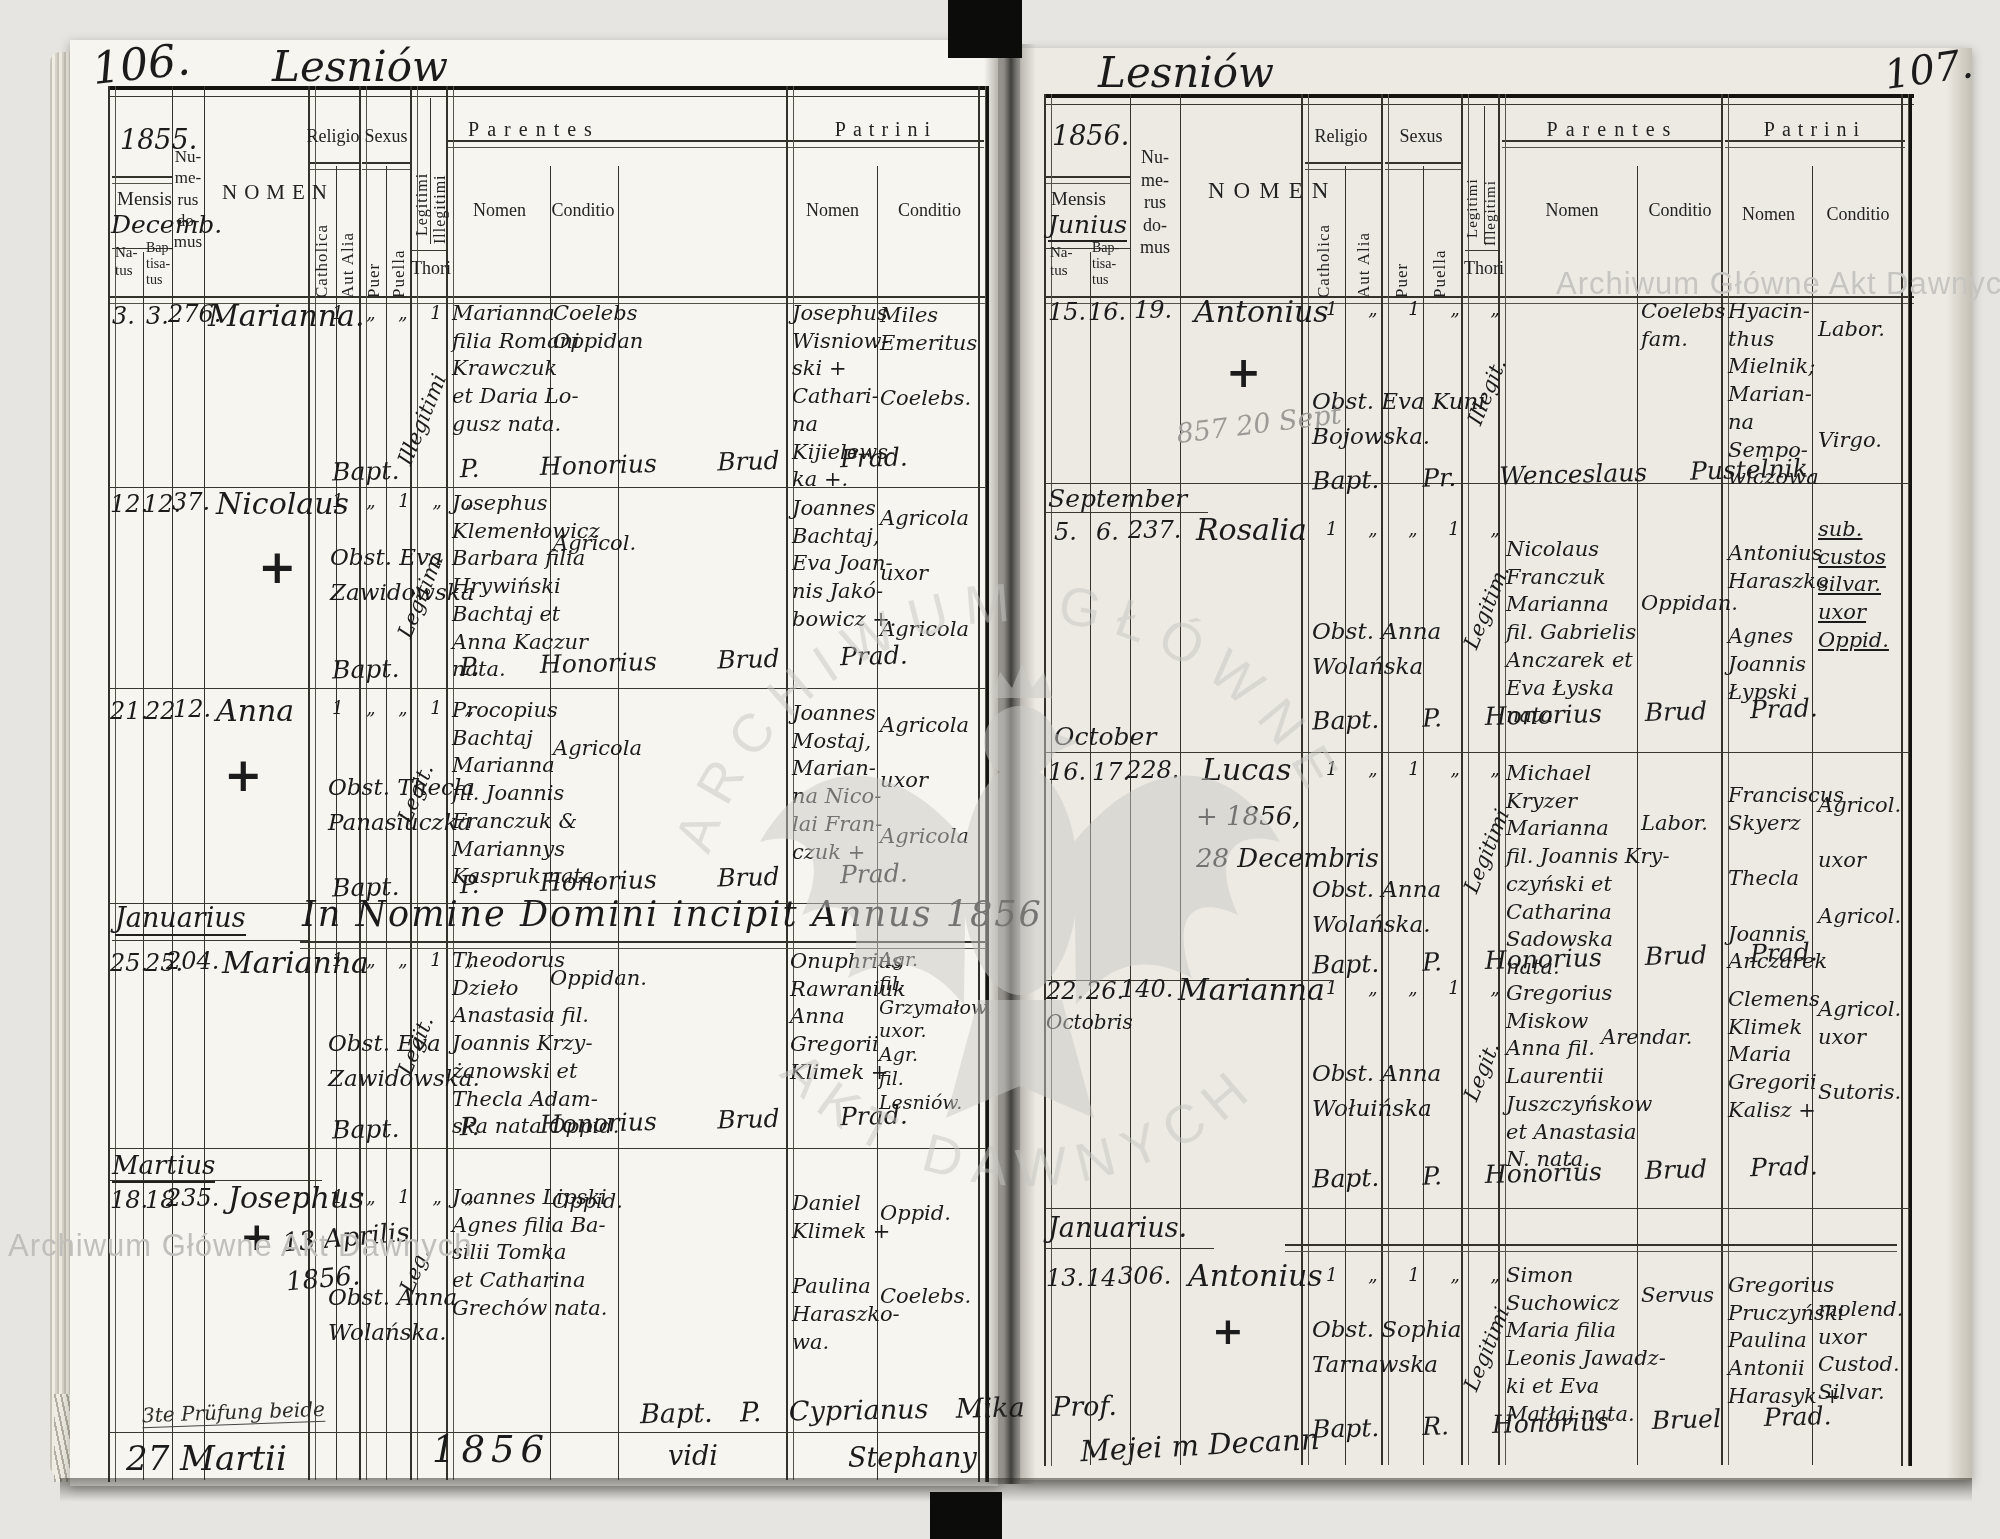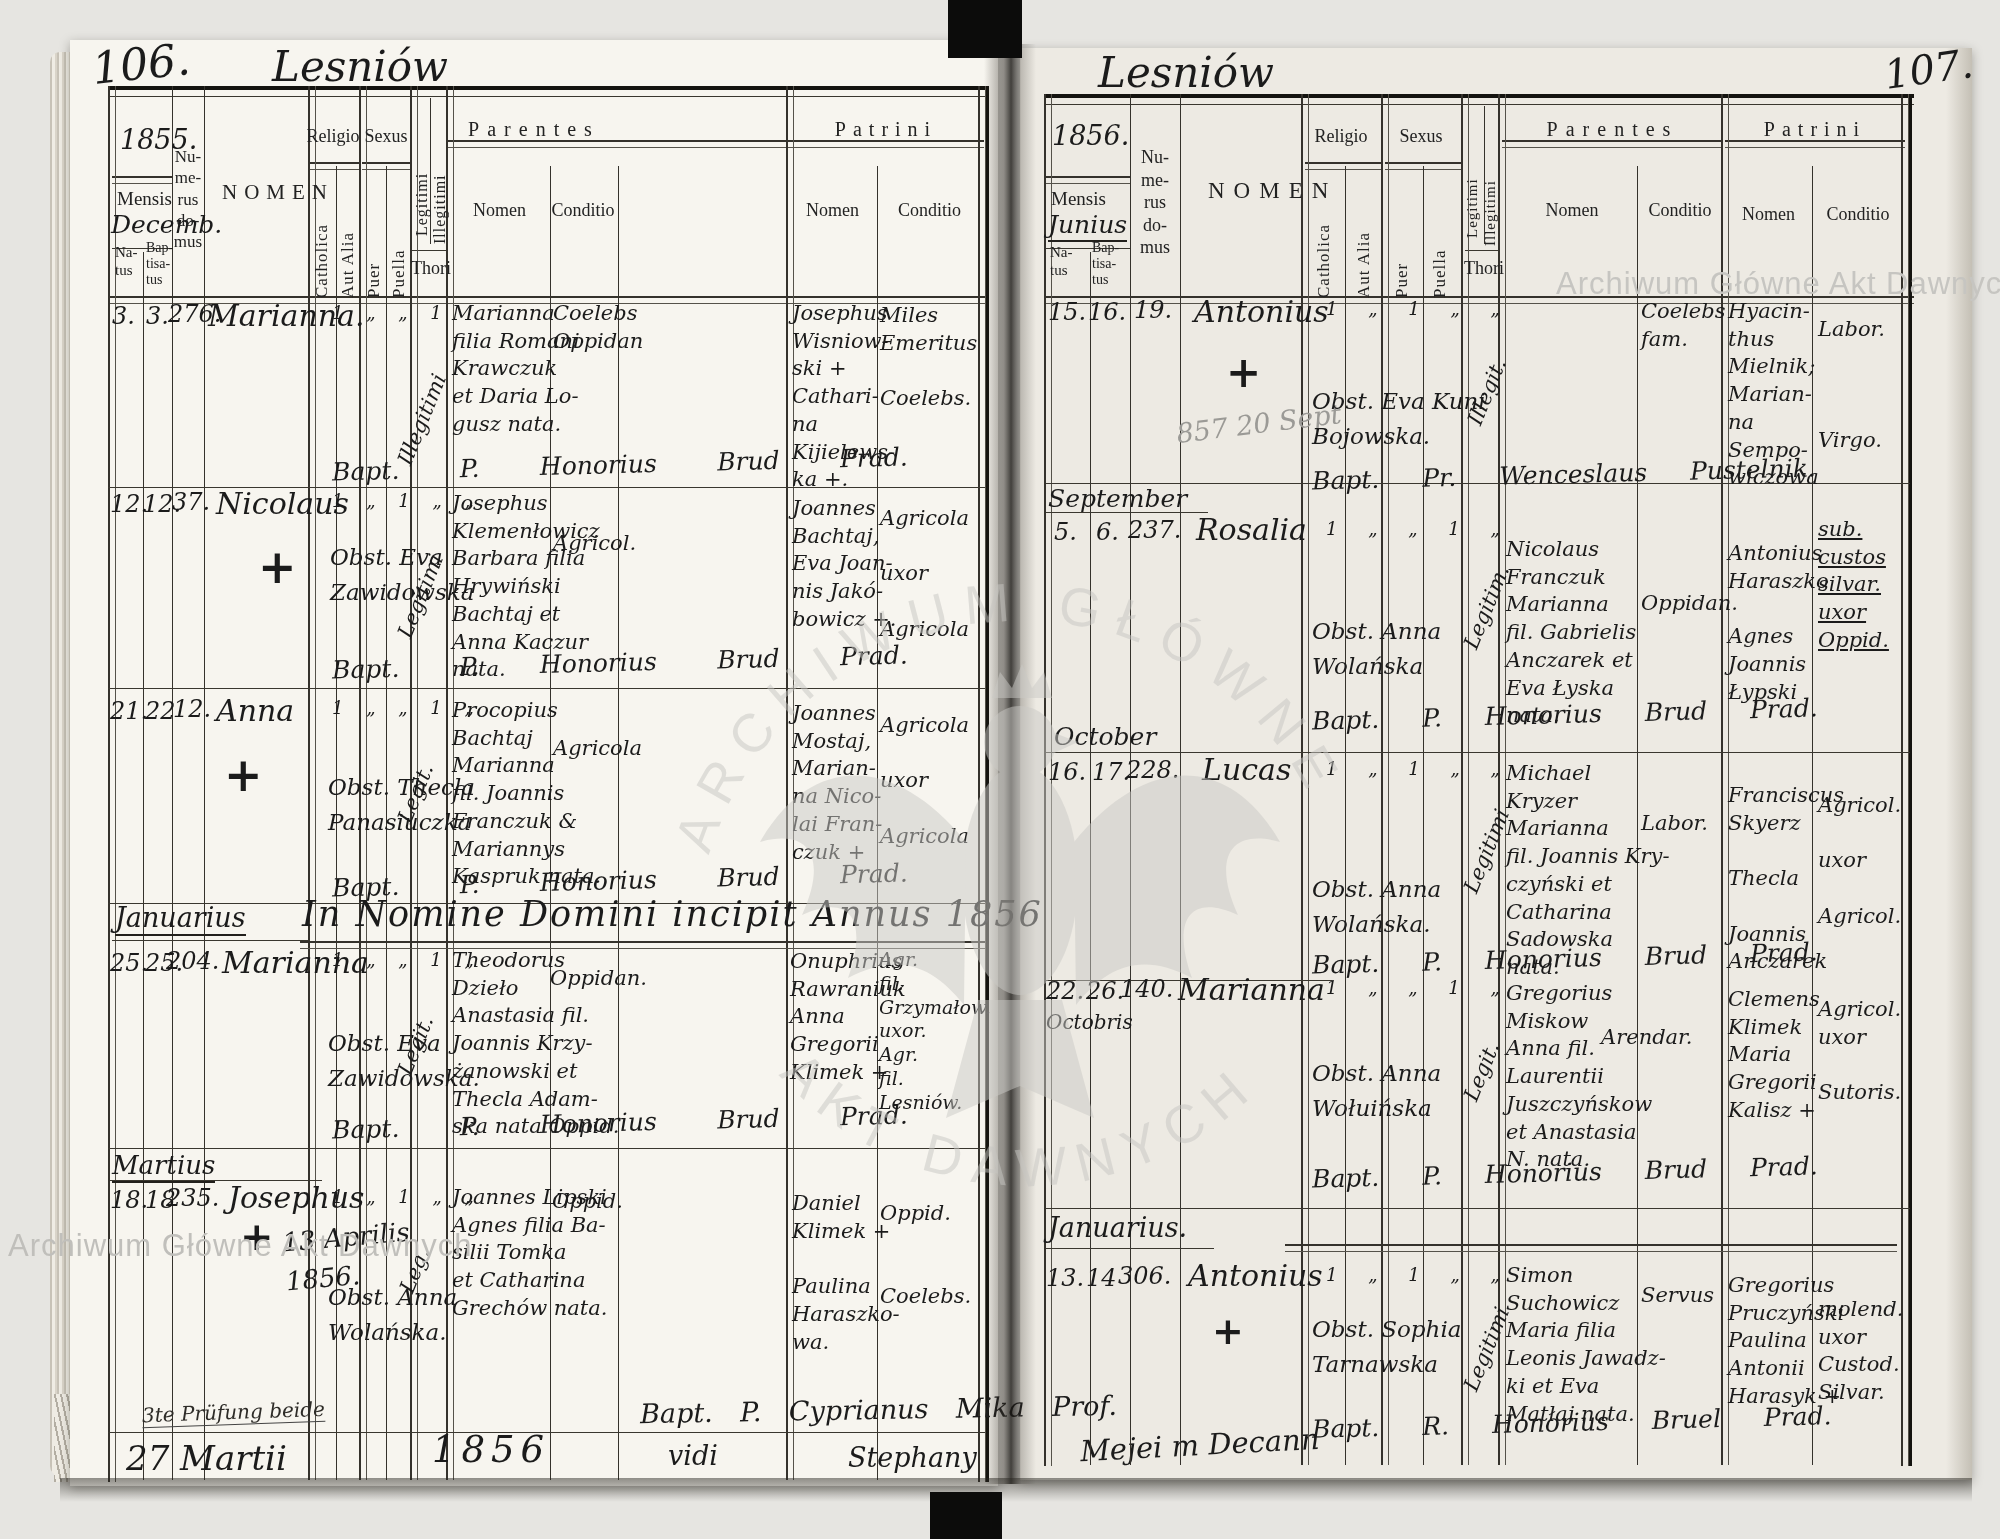--- a/index.html
+++ b/index.html
@@ -395,20 +395,22 @@
 uxor
 Oppid.</div>
   <div class="hw bp bpR" style="left:1312px;top:700px;">Bapt. P. Honorius Brud Prad.</div>
 
   <div class="hw" style="left:1054px;top:722px;font-size:25px;">October</div>
 
   <div class="hw dt" style="left:1048px;top:758px;">16.</div>
   <div class="hw dt" style="left:1092px;top:758px;">17.</div>
   <div class="hw dt" style="left:1126px;top:756px;">228.</div>
   <div class="hw nm" style="left:1202px;top:752px;">Lucas</div>
+  <div class="hw pre" style="left:1196px;top:796px;font-size:26px;line-height:1.6;">+ 1856,
+28 Decembris</div>
   <div class="hw tick tR" style="left:1306px;top:758px;">1 „ 1 „ „</div>
   <div class="hw diag" style="left:1470px;top:880px;">Legitimi</div>
   <div class="hw pre ob" style="left:1312px;top:872px;">Obst. Anna
 Wolańska.</div>
   <div class="hw pre cell" style="left:1506px;top:760px;">Michael
 Kryzer
 Marianna
 fil. Joannis Kry-
 czyński et
 Catharina

